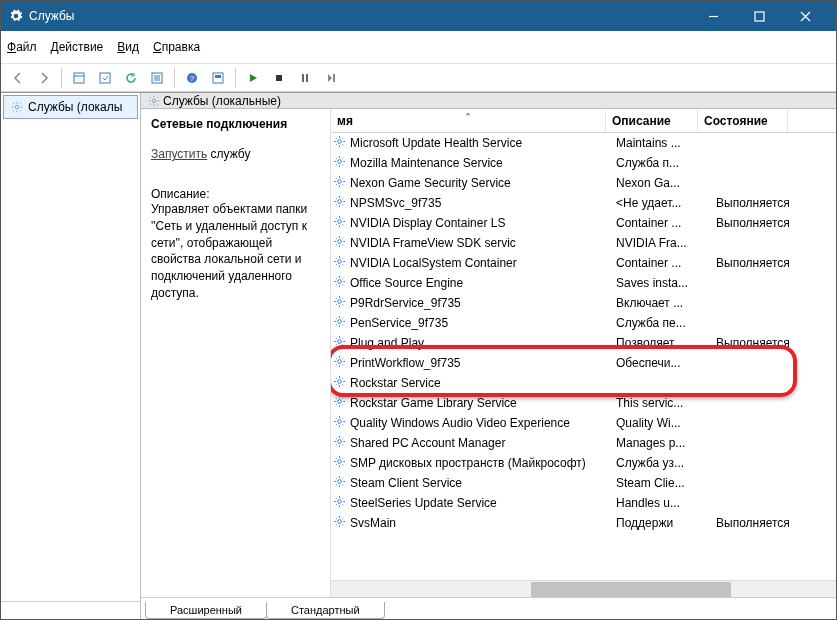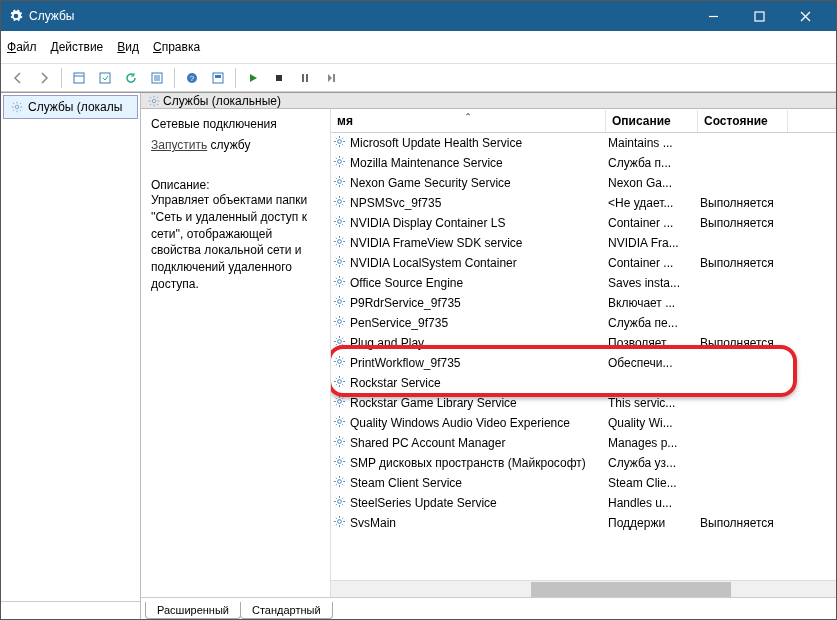--- a/index.html
+++ b/index.html
@@ -19,43 +19,43 @@
   .toolbar .sep { width: 1px; height: 20px; background: #ccc; margin: 0 2px; }
   .body { flex: 1; display: flex; border-top: 1px solid #999; }
   .tree { width: 140px; border-right: 1px solid #bbb; }
   .tree-item { display: flex; align-items: center; gap: 4px; padding: 4px 6px; background: #e5f3ff; border: 1px solid #99c; margin: 2px; }
   .tree-item svg { width: 14px; height: 14px; }
   .right { flex: 1; display: flex; flex-direction: column; }
   .right-title { height: 16px; background: #e6e6e6; border-bottom: 1px solid #bbb; display: flex; align-items: center; gap: 2px; padding: 0 6px; }
   .right-title svg { width: 14px; height: 14px; }
   .content { flex: 1; display: flex; overflow: hidden; }
   .detail { width: 190px; padding: 8px 10px; border-right: 1px solid #ddd; }
-  .detail .hd { font-weight: 400; margin-bottom: 7px; }
+  .detail .hd { font-weight: 700; margin-bottom: 16px; }
   .detail .link { color: #404040; text-decoration: underline; cursor: pointer; }
   .detail .desc-label { margin-top: 26px; }
   .list { flex: 1; display: flex; flex-direction: column; overflow: hidden; position: relative; }
   .list-header { display: flex; background: #fff; border-bottom: 1px solid #d0d0d0; height: 24px; align-items: center; }
   .list-header .col { padding: 4px 6px; border-right: 1px solid #e4e4e4; font-weight: 700; position: relative; }
   .col-name { width: 275px; }
   .col-desc { width: 92px; }
   .col-state { width: 90px; }
   .list-header .sort { position: absolute; left: 50%; top: 2px; transform: translateX(-50%); font-size: 8px; color: #666; }
   .rows { flex: 1; overflow: hidden; position: relative; }
-  .row { display: flex; align-items: center; height: 20px; padding-left: 2px; }
+  .row { display: flex; align-items: center; height: 20px; padding-left: 2px; gap: 8px; }
   .row .cell { white-space: nowrap; overflow: hidden; text-overflow: ellipsis; }
   .row .c-name { width: 275px; display: flex; align-items: center; gap: 4px; }
   .row .c-desc { width: 92px; }
   .row .c-state { width: 90px; }
   .row svg { width: 13px; height: 13px; flex-shrink: 0; }
   .highlight-box { position: absolute; border: 4px solid #e3242b; border-radius: 16px; pointer-events: none; box-shadow: 0 2px 4px rgba(0,0,0,.3); }
   .scrollbar-h { height: 17px; border-top: 1px solid #ddd; display: flex; align-items: center; background: #f0f0f0; }
   .scrollbar-h .track { flex: 1; height: 15px; margin: 0 30px 0 200px; background: #f0f0f0; position: relative; }
   .scrollbar-h .thumb { position: absolute; left: 0; width: 200px; height: 100%; background: #c2c2c2; }
   .tabs { height: 22px; display: flex; align-items: flex-end; padding-left: 4px; border-top: 1px solid #ccc; }
-  .tab { border: 1px solid #aaa; border-top: none; border-radius: 0 0 4px 4px; padding: 2px 11px; background: #fff; margin-right: -1px; font-size: 11px; }
+  .tab { border: 1px solid #aaa; border-top: none; border-radius: 0 0 4px 4px; padding: 2px 24px; background: #fff; margin-right: -1px; font-size: 11px; }
   .tree-footer { height: 18px; border-top: 1px solid #ccc; margin-top: auto; }
   .tree { display: flex; flex-direction: column; }
 </style>
 </head>
 <body>
 
 <div class="window">
 
   <div class="titlebar">
     <span class="gear">
@@ -264,21 +264,21 @@
                 </div>
                 <div class="cell c-desc">Container ...</div>
                 <div class="cell c-state">Выполняется</div>
               </div>
               <div class="row">
                 <div class="cell c-name">
                   <span><svg viewBox="0 0 14 14">
                       <circle cx="7" cy="7" r="2" fill="none" stroke="#3a7abd" stroke-width="1"></circle>
                       <path d="M7 1v2M7 11v2M1 7h2M11 7h2M3 3l1 1M10 10l1 1M3 11l1-1M10 4l1-1" stroke="#3a7abd" stroke-width="1"></path>
                     </svg></span>
-                  <span>NVIDIA FrameView SDK service</span>
+                  <span>NVIDIA FrameView SDK servic</span>
                 </div>
                 <div class="cell c-desc">NVIDIA Fra...</div>
                 <div class="cell c-state"></div>
               </div>
               <div class="row">
                 <div class="cell c-name">
                   <span><svg viewBox="0 0 14 14">
                       <circle cx="7" cy="7" r="2" fill="none" stroke="#3a7abd" stroke-width="1"></circle>
                       <path d="M7 1v2M7 11v2M1 7h2M11 7h2M3 3l1 1M10 10l1 1M3 11l1-1M10 4l1-1" stroke="#3a7abd" stroke-width="1"></path>
                     </svg></span>

